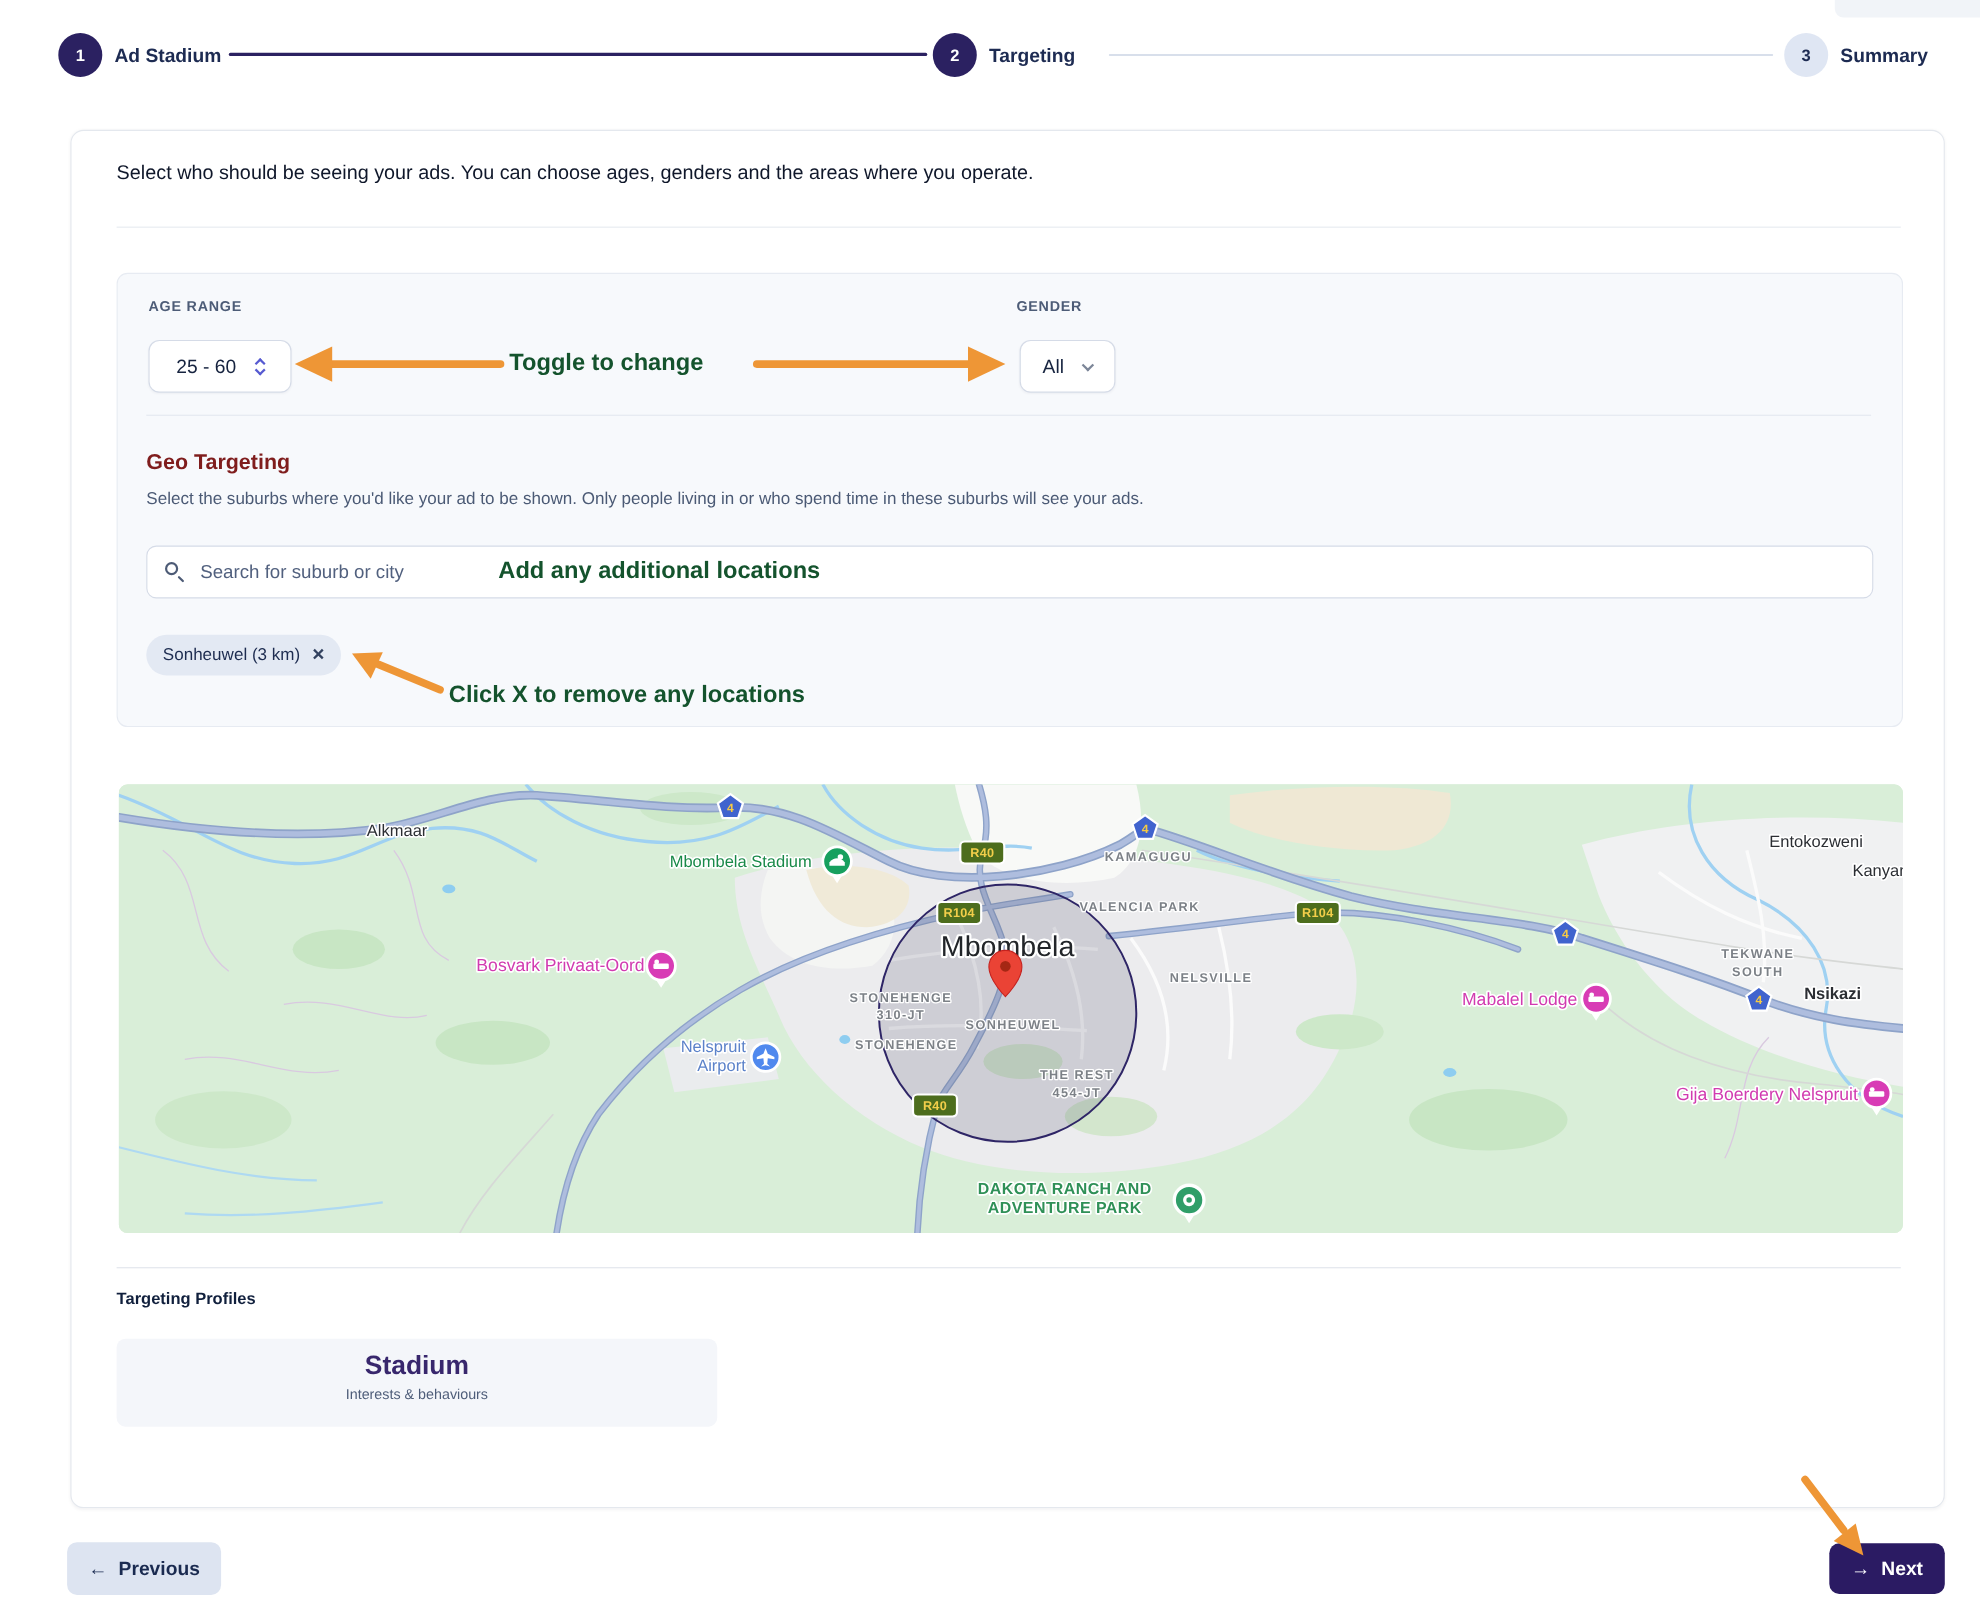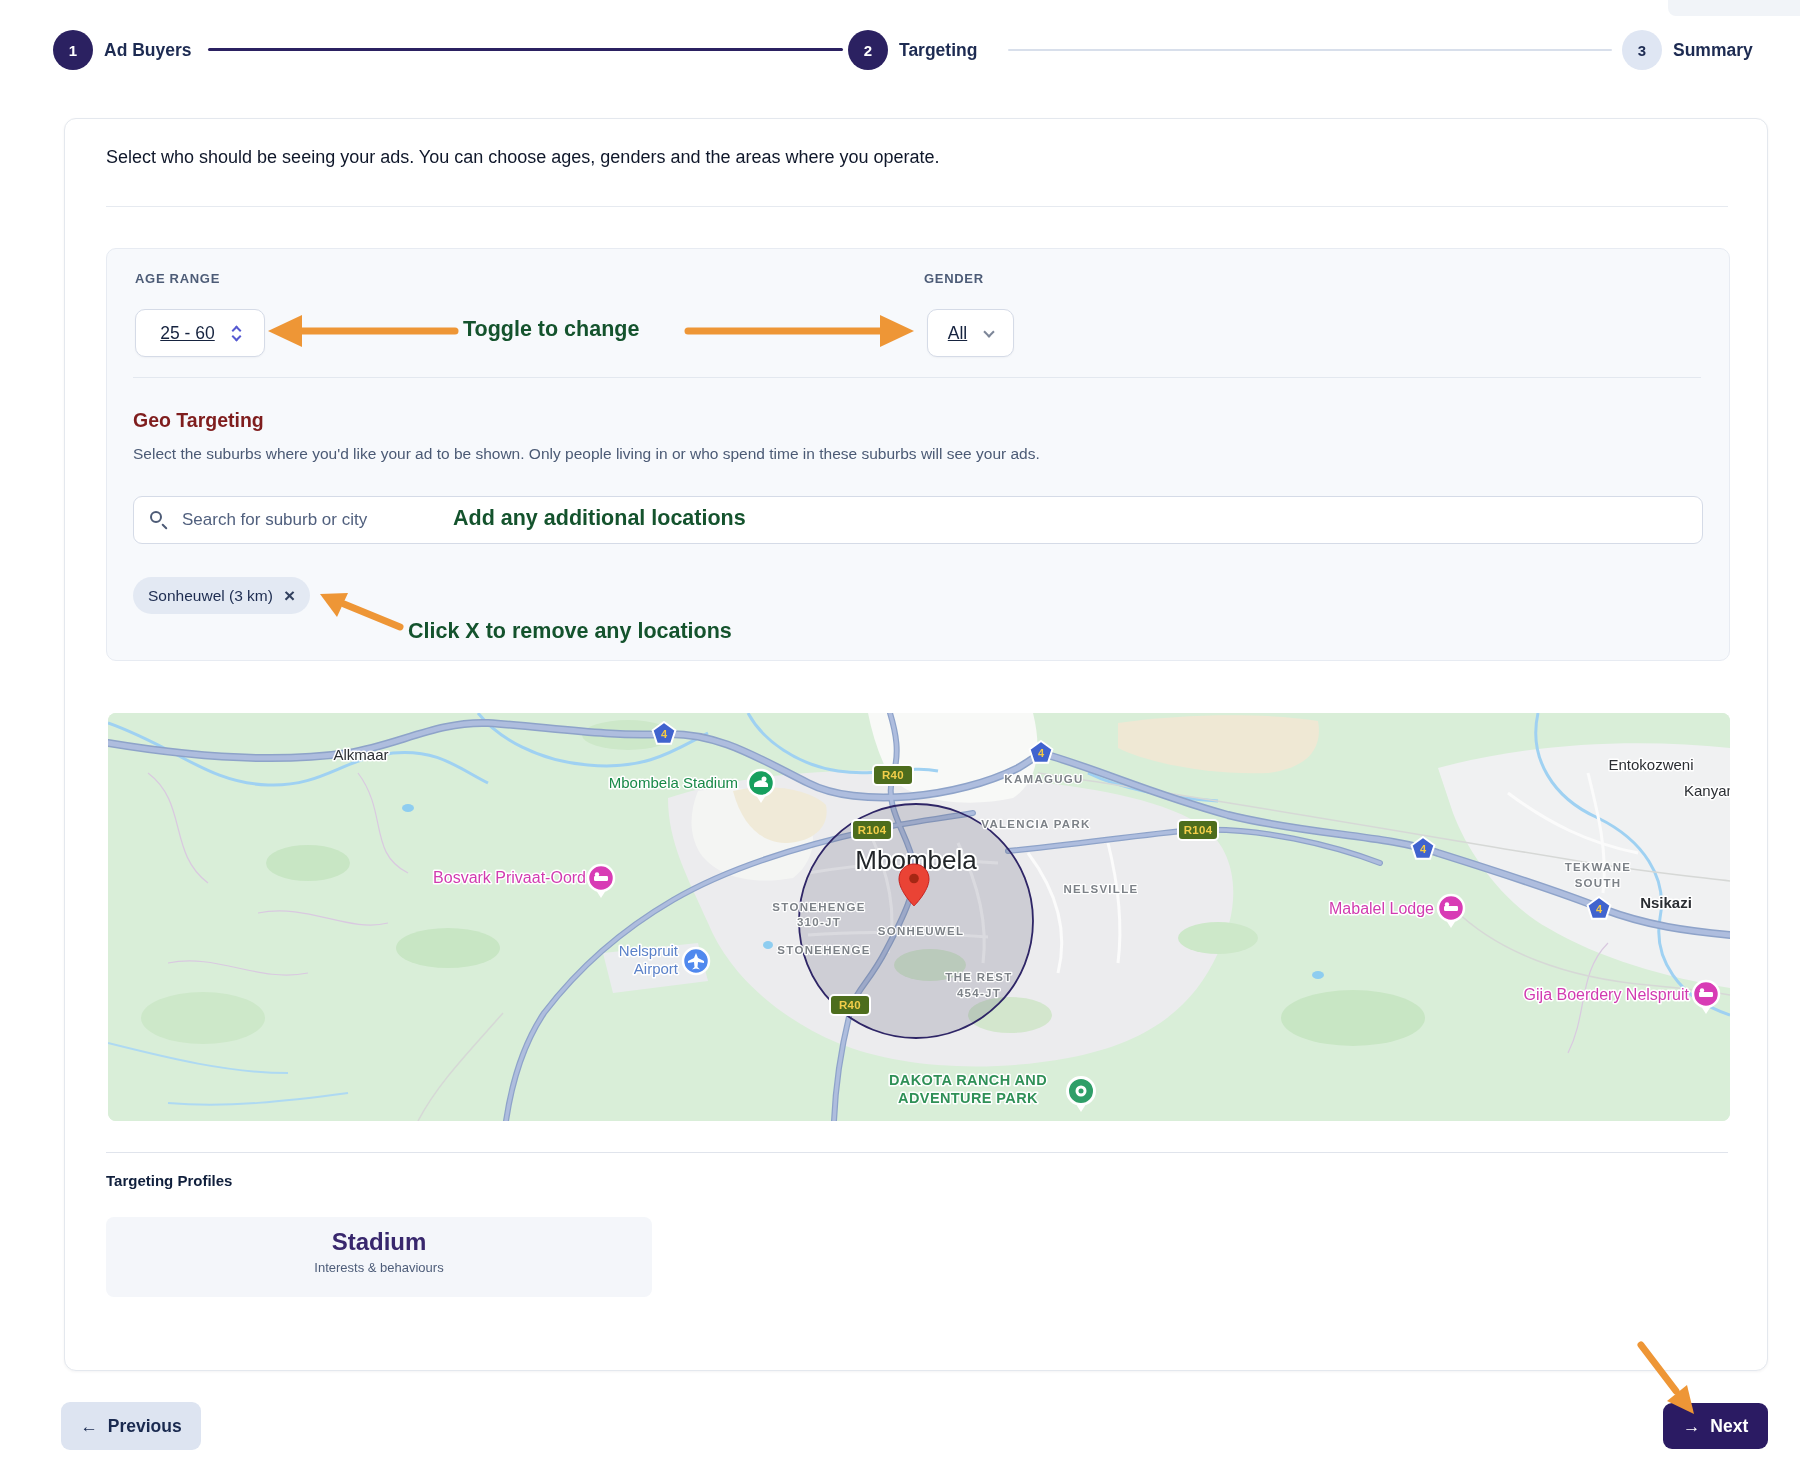--- a/index.html
+++ b/index.html
@@ -17,21 +17,21 @@
   .tr-artifact { position:absolute; right:0; top:0; width:132px; height:16px; background:#f1f4f8; border-bottom-left-radius:8px; }
 
   
   .card { position:absolute; left:64px; top:118px; width:1704px; height:1253px; background:#ffffff; border:1px solid #e4e8ee; border-radius:12px; box-shadow:0 1px 3px rgba(16,24,40,.05); }
   .intro { position:absolute; left:41px; top:28px; font-size:18px; color:#0f172a; }
   .card-divider { position:absolute; left:41px; top:87px; width:1622px; height:1px; background:#e6eaf0; }
 
   
   .panel { position:absolute; left:41px; top:129px; width:1624px; height:413px; background:#f7f9fc; border:1px solid #e7ebf2; border-radius:10px; }
   .mini-label { position:absolute; font-size:13px; font-weight:bold; letter-spacing:.7px; color:#4d5c77; }
-  .select-box { position:absolute; top:60px; height:48px; background:#ffffff; border:1px solid #d5dbe7; border-radius:10px; display:flex; align-items:center; justify-content:center; gap:18px; font-size:17.5px; color:#16233f; font-weight:500; box-shadow:0 1px 2px rgba(16,24,40,.04); cursor:pointer;text-decoration:underline; }
+  .select-box { position:absolute; top:60px; height:48px; background:#ffffff; border:1px solid #d5dbe7; border-radius:10px; display:flex; align-items:center; justify-content:center; gap:18px; font-size:17.5px; color:#16233f; font-weight:500; box-shadow:0 1px 2px rgba(16,24,40,.04); cursor:pointer; }
   .updown { display:flex; flex-direction:column; gap:3px; align-items:center; }
   .chev { width:7px; height:7px; border-right:2.2px solid #565ad1; border-bottom:2.2px solid #565ad1; }
   .chev.up { transform:rotate(-135deg); margin-bottom:-2px; }
   .chev.down { transform:rotate(45deg); margin-top:-2px; }
   .chev.gray { border-color:#7c8698; width:8px; height:8px; }
   .panel-divider { position:absolute; left:26px; top:128px; width:1568px; height:1px; background:#e3e8ef; }
   .geo-title { position:absolute; left:26px; top:160px; font-size:19.5px; font-weight:bold; color:#7f1d1d; }
   .geo-sub { position:absolute; left:26px; top:196px; font-size:15.5px; color:#4b5a75; }
   .search-box { position:absolute; left:26px; top:247px; width:1570px; height:48px; background:#ffffff; border:1px solid #d5dbe7; border-radius:9px; display:flex; align-items:center; padding:0 16px; gap:14px; }
   .search-glyph { position:relative; width:18px; height:18px; flex:none; }
@@ -73,21 +73,21 @@
   .annot-layer { position:absolute; left:0; top:0; width:1800px; height:1466px; pointer-events:none; z-index:50; }
   .annot-text { position:absolute; font-size:21.5px; font-weight:bold; color:#14532d; white-space:nowrap; }
 </style>
 </head>
 <body>
 
 <div class="stepper">
   <div class="step-circle step-done" style="left:53px;">
       <span>1</span>
     </div>
-  <div class="step-label" style="left:104px;">Ad Buyers</div>
+  <div class="step-label" style="left:104px;">Ad Stadium</div>
   <div class="step-line line-dark" style="left:208px;width:635px;"></div>
   <div class="step-circle step-done" style="left:848px;">
       <span>2</span>
     </div>
   <div class="step-label" style="left:899px;">Targeting</div>
   <div class="step-line line-light" style="left:1008px;width:604px;"></div>
   <div class="step-circle step-todo" style="left:1622px;">
       <span>3</span>
     </div>
   <div class="step-label" style="left:1673px;">Summary</div>

